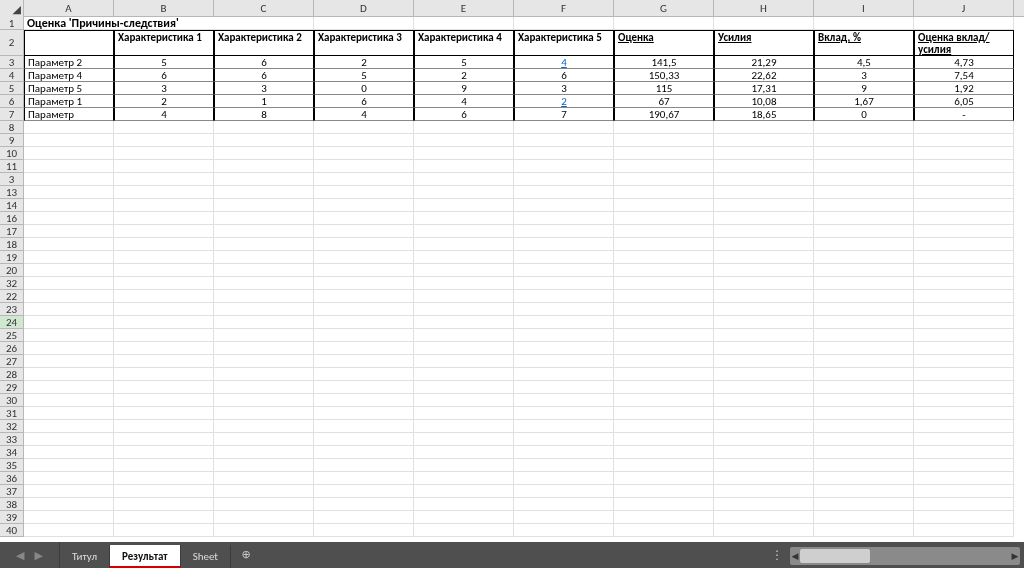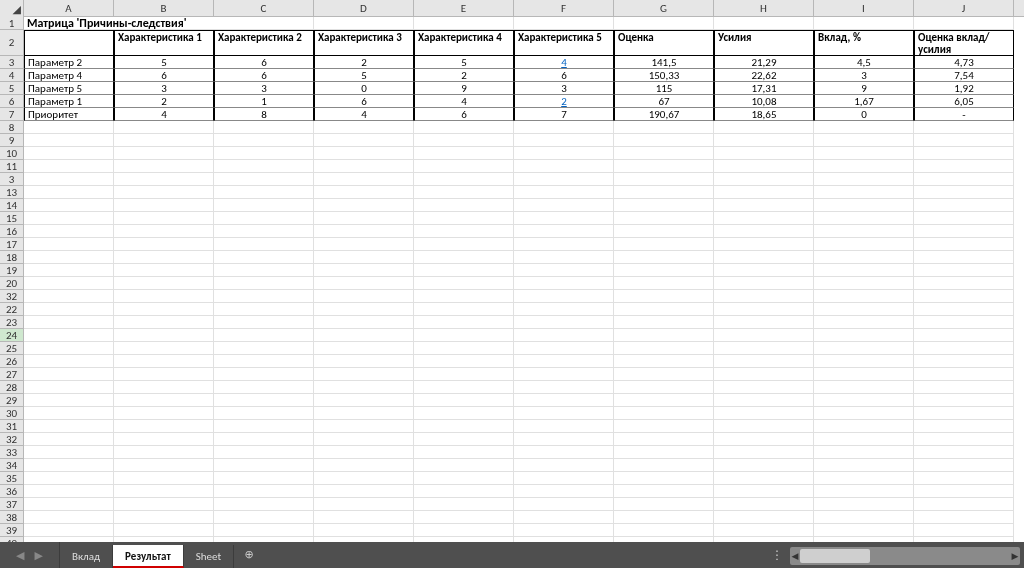--- a/index.html
+++ b/index.html
@@ -159,21 +159,21 @@
   }
   .hscroll-arrow.l { left: 0; }
   .hscroll-arrow.r { right: 0; }
   .dots {
     position: absolute;
     right: 240px; bottom: 6px;
     color: #ccc;
     font-size: 12px;
     letter-spacing: 1px;
   }
-  .wrap2 { white-space: normal; }
+  .wrap2 { white-space: normal; text-decoration: underline; }
 </style>
 </head>
 <body>
 
 <div class="grid-wrap">
   <div class="col-headers">
     <div class="corner">◢</div>
 
   <div class="col-h" style="width: 90px;">A</div>
       <div class="col-h" style="width: 100px;">B</div>
@@ -182,21 +182,21 @@
       <div class="col-h" style="width: 100px;">E</div>
       <div class="col-h" style="width: 100px;">F</div>
       <div class="col-h" style="width: 100px;">G</div>
       <div class="col-h" style="width: 100px;">H</div>
       <div class="col-h" style="width: 100px;">I</div>
       <div class="col-h" style="width: 100px;">J</div>
     </div>
   <div class="rows">
       <div class="row title-row">
         <div class="rh">1</div>
-        <div class="cell left" style="width: 290px;">Матрица 'Причины-следствия'</div>
+        <div class="cell left" style="width: 290px;">Оценка 'Причины-следствия'</div>
         <div class="cell " style="width: 100px;"></div>
         <div class="cell " style="width: 100px;"></div>
         <div class="cell " style="width: 100px;"></div>
         <div class="cell " style="width: 100px;"></div>
         <div class="cell " style="width: 100px;"></div>
         <div class="cell " style="width: 100px;"></div>
         <div class="cell " style="width: 100px;"></div>
       </div>
       <div class="row dhead">
         <div class="rh">2</div>
@@ -258,21 +258,21 @@
         <div class="cell center" style="width: 100px;">6</div>
         <div class="cell center" style="width: 100px;">4</div>
         <div class="cell center linklike" style="width: 100px;">2</div>
         <div class="cell center" style="width: 100px;">67</div>
         <div class="cell center" style="width: 100px;">10,08</div>
         <div class="cell center" style="width: 100px;">1,67</div>
         <div class="cell center" style="width: 100px;">6,05</div>
       </div>
       <div class="row drow">
         <div class="rh">7</div>
-        <div class="cell left" style="width: 90px;">Приоритет</div>
+        <div class="cell left" style="width: 90px;">Параметр</div>
         <div class="cell center" style="width: 100px;">4</div>
         <div class="cell center" style="width: 100px;">8</div>
         <div class="cell center" style="width: 100px;">4</div>
         <div class="cell center" style="width: 100px;">6</div>
         <div class="cell center" style="width: 100px;">7</div>
         <div class="cell center" style="width: 100px;">190,67</div>
         <div class="cell center" style="width: 100px;">18,65</div>
         <div class="cell center" style="width: 100px;">0</div>
         <div class="cell center" style="width: 100px;">-</div>
       </div>
@@ -361,33 +361,20 @@
         <div class="cell " style="width: 100px;"></div>
         <div class="cell " style="width: 100px;"></div>
         <div class="cell " style="width: 100px;"></div>
         <div class="cell " style="width: 100px;"></div>
         <div class="cell " style="width: 100px;"></div>
         <div class="cell " style="width: 100px;"></div>
         <div class="cell " style="width: 100px;"></div>
         <div class="cell " style="width: 100px;"></div>
       </div>
       <div class="row">
-        <div class="rh">15</div>
-        <div class="cell " style="width: 90px;"></div>
-        <div class="cell " style="width: 100px;"></div>
-        <div class="cell " style="width: 100px;"></div>
-        <div class="cell " style="width: 100px;"></div>
-        <div class="cell " style="width: 100px;"></div>
-        <div class="cell " style="width: 100px;"></div>
-        <div class="cell " style="width: 100px;"></div>
-        <div class="cell " style="width: 100px;"></div>
-        <div class="cell " style="width: 100px;"></div>
-        <div class="cell " style="width: 100px;"></div>
-      </div>
-      <div class="row">
         <div class="rh">16</div>
         <div class="cell " style="width: 90px;"></div>
         <div class="cell " style="width: 100px;"></div>
         <div class="cell " style="width: 100px;"></div>
         <div class="cell " style="width: 100px;"></div>
         <div class="cell " style="width: 100px;"></div>
         <div class="cell " style="width: 100px;"></div>
         <div class="cell " style="width: 100px;"></div>
         <div class="cell " style="width: 100px;"></div>
         <div class="cell " style="width: 100px;"></div>
@@ -707,21 +694,21 @@
       </div>
     </div>
 </div>
 
 <div class="tabbar">
   <div class="navzone">
     <span>◀</span>
     <span>▶</span>
   </div>
   <div class="tabs">
-      <div class="tab">Вклад</div>
+      <div class="tab">Титул</div>
       <div class="tab active">Результат</div>
       <div class="tab">Sheet</div>
     </div>
   <div class="addsheet">⊕</div>
   <div class="dots">⋮</div>
   <div class="hscroll-zone">
     <div class="hscroll-arrow l">◀</div>
     <div class="hscroll-thumb"></div>
     <div class="hscroll-arrow r">▶</div>
   </div>

